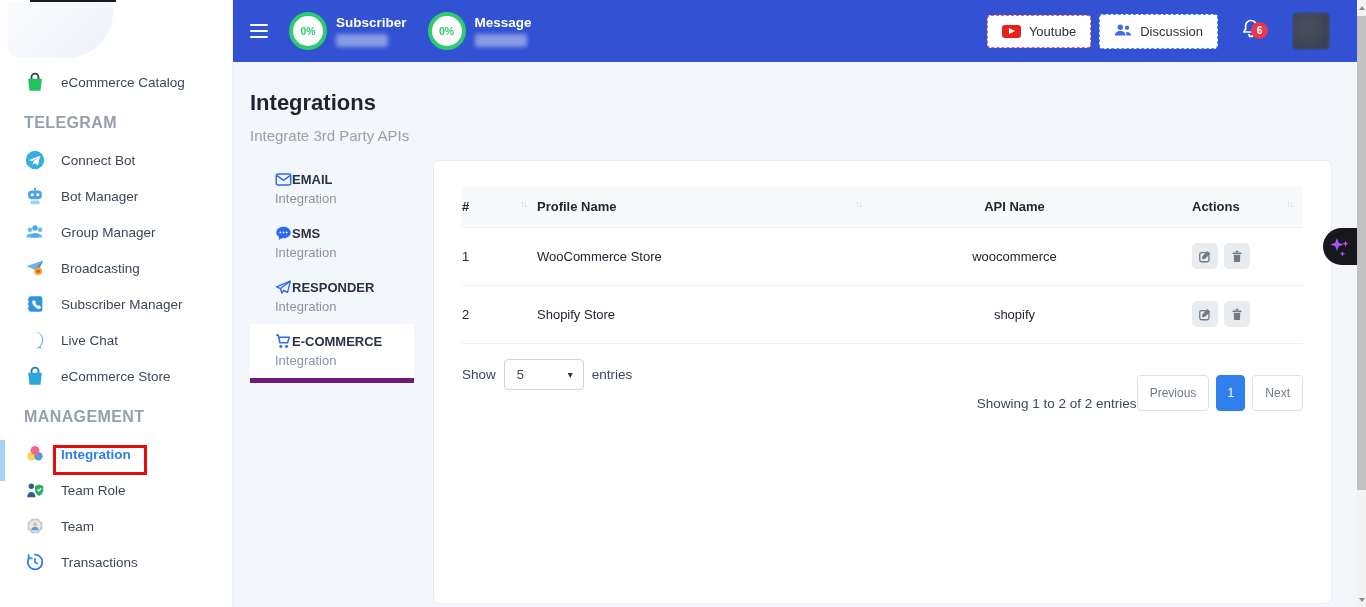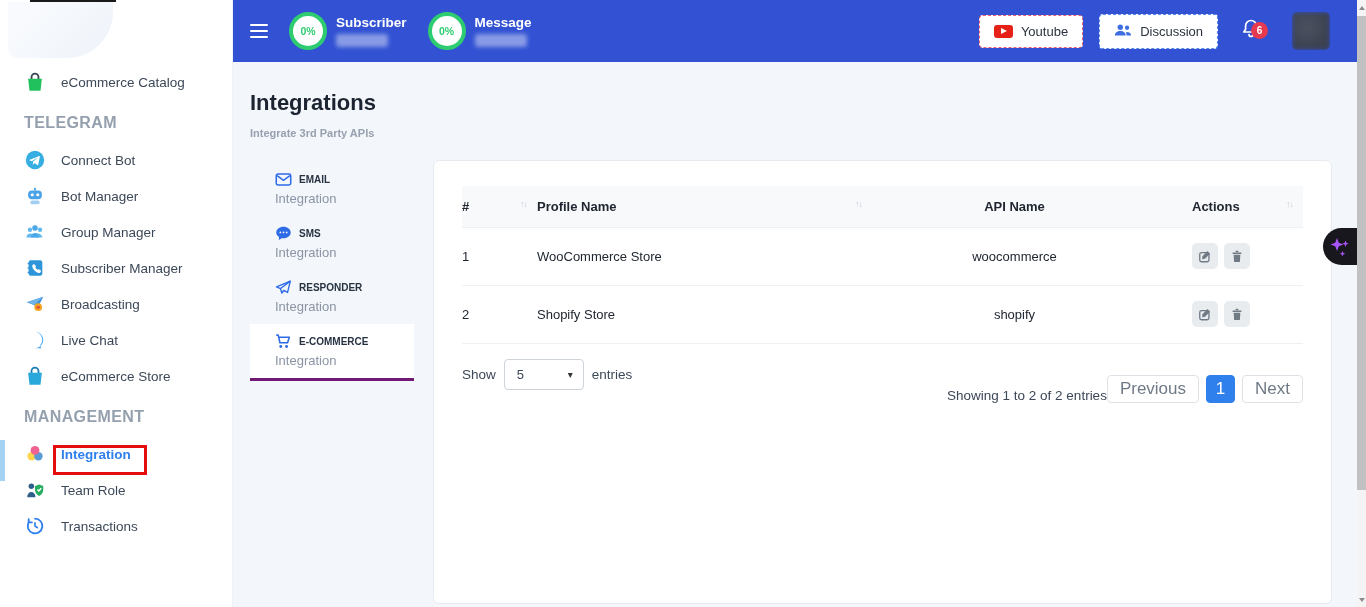--- a/index.html
+++ b/index.html
@@ -38,44 +38,44 @@
   .stat-circle { width:38px; height:38px; border-radius:50%; border:4px solid #2ecc71;
     background:#fff; display:flex; align-items:center; justify-content:center;
     font-size:10.5px; font-weight:700; color:#2ecc71; }
   .stat-meta { margin-left:9px; }
   .stat-label { color:#fff; font-weight:700; font-size:13.5px; }
   .stat-chip { margin-top:4px; width:52px; height:13px; border-radius:3px;
     background:rgba(255,255,255,.42); filter:blur(2px); }
   .topbar-right { margin-left:auto; margin-right:27px; display:flex; align-items:center; }
   .tb-btn { display:flex; align-items:center; gap:8px; background:#fff; border-radius:4px;
     padding:8px 14px; font-size:13px; color:#2b3340; cursor:pointer; }
-  .yt-btn { border:1px dashed #ef5d71; margin-right:16px;align-items:center; }
+  .yt-btn { border:1px dashed #ef5d71; margin-right:8px;align-items:center; }
   .disc-btn { border:1px dashed #5a8bea; }
   .yt-icon { width:19px; height:13px; background:#e62117; border-radius:3px; position:relative; }
   .yt-icon:after { content:""; position:absolute; left:7px; top:3.2px; border-left:6px solid #fff;
     border-top:3.4px solid transparent; border-bottom:3.4px solid transparent; }
   .bell-wrap { position:relative; margin-left:22px; margin-right:30px; cursor:pointer; }
   .badge { position:absolute; left:11px; top:5px; min-width:17px; height:17px; border-radius:50%;
     background:#e73950; color:#fff; font-size:10px; font-weight:700;
     display:flex; align-items:center; justify-content:center; }
   .avatar { width:38px; height:38px; border-radius:5px; overflow:hidden; cursor:pointer; }
   .avatar > div { width:100%; height:100%;
     background:radial-gradient(circle at 40% 40%, #4c5160, #3b4150 70%); filter:blur(2px); }
 
   
   .main { position:absolute; left:233px; top:62px; width:1124px; height:545px; background:#f3f6fa; }
   .page-title { position:absolute; left:17px; top:28px; font-size:22px; font-weight:700; color:#1b2430; }
-  .page-sub { position:absolute; left:17px; top:65px; font-size:11px; color:#98a1b0;font-weight:bold; }
+  .page-sub { position:absolute; left:17px; top:65px; font-size:15px; color:#98a1b0; }
 
   
   .subnav { position:absolute; left:17px; top:100px; width:164px; }
   .subnav-item { padding:9px 12px 10px 25px; cursor:pointer; }
-  .subnav-item .l1 { display:flex; align-items:center; gap:7px; font-size:10px; font-weight:700; color:#273343; }
+  .subnav-item .l1 { display:flex; align-items:center; font-size:13px; font-weight:700; color:#273343; }
   .subnav-item .l2 { margin-top:3px; font-size:13px; color:#8a94a4; }
-  .subnav-item.active { background:#fff; border-bottom:3px solid #701a75; }
+  .subnav-item.active { background:#fff; border-bottom:5px solid #701a75; }
   .nicon svg { width:17px; height:17px; display:block; }
 
   
   .card { position:absolute; left:200px; top:98px; width:899px; height:444px; background:#fff;
     border:1px solid #e7ebef; border-radius:6px; padding:16px 28px 20px; }
   .card-head { margin-top:26px; display:flex; align-items:center; gap:30px; }
   .profile-title { font-size:17px; font-weight:700; color:#1b2430; }
   .new-btn { display:flex; align-items:center; gap:7px; background:#eceff2; border:none;
     border-radius:4px; padding:8px 15px; font-size:13px; color:#26292e; cursor:pointer;
     font-family:inherit; }
@@ -103,22 +103,22 @@
   .act-btn svg { width:15px; height:15px; }
 
   .table-foot { margin-top:15px; display:flex; justify-content:space-between; align-items:flex-start; }
   .show-group { display:flex; align-items:center; gap:8px; font-size:13.5px; color:#3c4858; }
   .size-select { width:80px; height:31px; border:1px solid #ced4da; border-radius:4px; background:#fff;
     display:flex; align-items:center; padding:0 10px 0 12px; font-size:13px; color:#3c4858; cursor:pointer; }
   .size-select .chev { margin-left:auto; font-size:10px; color:#333; }
   .foot-right { display:flex; flex-direction:row; align-items:flex-end; }
   .showing-text { font-size:13.5px; color:#3c4858; margin-top:2px; }
   .pagination { margin-top:16px; display:flex; gap:7px; }
-  .page-btn { height:28px; display:flex; align-items:center; justify-content:center;
-    border:1px solid #dee2e6; background:#fff; border-radius:4px; font-size:17px; color:#6f7a86;
+  .page-btn { height:36px; display:flex; align-items:center; justify-content:center;
+    border:1px solid #dee2e6; background:#fff; border-radius:4px; font-size:12px; color:#6f7a86;
     padding:0 12px; cursor:pointer; font-family:inherit; }
   .page-btn.current { background:#2f80ed; border-color:#2f80ed; color:#fff; width:29px; padding:0; }
 
   
   .ai-fab { position:absolute; right:9px; top:228px; width:34px; height:37px; background:#17171d;
     border-radius:19px 0 0 19px; z-index:20; display:flex; align-items:center; justify-content:center;
     cursor:pointer; }
 
   
   .scrollbar { position:absolute; right:0; top:0; width:9px; height:607px; background:#f4f4f4; z-index:30; }
@@ -180,41 +180,41 @@
             <circle cx="12" cy="7.5" r="3" fill="#4aa8e8"></circle>
             <path d="M2.5 18c0-2.7 2-4.5 4.5-4.5s4 1.4 4 1.4 1.5-1.4 4-1.4 5 1.8 5 4.5z" fill="#63b9ee"></path>
             <path d="M7.5 18c0-3 2-5 4.5-5s4.5 2 4.5 5z" fill="#4aa8e8"></path>
           </svg>
       </span>
       <span class="lbl">Group Manager</span>
     </div>
     <div class="side-item">
       <span class="sicon">
         <svg viewBox="0 0 24 24">
-            <rect x="5" y="3.5" width="15" height="17" rx="2.5" fill="#2e96d8"></rect>
-            <path d="M4 7h2.5M4 12h2.5M4 17h2.5" stroke="#2e96d8" stroke-width="1.6"></path>
-            <path d="M9.5 8.5c.8-1 2-.8 2.5 0l.8 1.2c.4.6 0 1.2-.5 1.6.6 1.2 1.5 2.1 2.7 2.7.4-.5 1-.9 1.6-.5l1.2.8c.8.5 1 1.7 0 2.5-1 .9-2.6.9-4-.1-2-1.3-3.6-3-4.4-4.9-.5-1.3-.5-2.5.1-3.3z" fill="#fff"></path>
-          </svg>
-      </span>
-      <span class="lbl">Subscriber Manager</span>
-    </div>
-    <div class="side-item">
-      <span class="sicon">
-        <svg viewBox="0 0 24 24">
             <path d="M3 10l18-6-7 14-3-5z" fill="#3f8fd8"></path>
             <path d="M3 10l8 3 10-9z" fill="#6fb3e8"></path>
             <circle cx="15.5" cy="15.5" r="4.2" fill="#f5a623"></circle>
             <circle cx="15.5" cy="15.5" r="2" fill="#e2533a"></circle>
           </svg>
       </span>
       <span class="lbl">Broadcasting</span>
     </div>
     <div class="side-item">
       <span class="sicon">
         <svg viewBox="0 0 24 24">
+            <rect x="5" y="3.5" width="15" height="17" rx="2.5" fill="#2e96d8"></rect>
+            <path d="M4 7h2.5M4 12h2.5M4 17h2.5" stroke="#2e96d8" stroke-width="1.6"></path>
+            <path d="M9.5 8.5c.8-1 2-.8 2.5 0l.8 1.2c.4.6 0 1.2-.5 1.6.6 1.2 1.5 2.1 2.7 2.7.4-.5 1-.9 1.6-.5l1.2.8c.8.5 1 1.7 0 2.5-1 .9-2.6.9-4-.1-2-1.3-3.6-3-4.4-4.9-.5-1.3-.5-2.5.1-3.3z" fill="#fff"></path>
+          </svg>
+      </span>
+      <span class="lbl">Subscriber Manager</span>
+    </div>
+    <div class="side-item">
+      <span class="sicon">
+        <svg viewBox="0 0 24 24">
             <path d="M12 3a9 9 0 100 18H5l1.5-3A9 9 0 0112 3z" fill="#42a5f5" transform="scale(-1,1) translate(-24,0)"></path>
             <path d="M8 10.5h8M8 13.8h5" stroke="#fff" stroke-width="1.7" stroke-linecap="round"></path>
           </svg>
       </span>
       <span class="lbl">Live Chat</span>
     </div>
     <div class="side-item">
       <span class="sicon">
         <svg viewBox="0 0 24 24">
             <path d="M8.2 9V6.6a3.8 3.8 0 017.6 0V9" fill="none" stroke="#1d7fb5" stroke-width="2"></path>
@@ -239,20 +239,32 @@
     <div class="side-item">
       <span class="sicon">
         <svg viewBox="0 0 24 24">
             <circle cx="8" cy="8" r="3" fill="#2e5f8a"></circle>
             <path d="M3.5 20c0-3.6 2-5.8 4.5-5.8s4.5 2.2 4.5 5.8z" fill="#2e5f8a"></path>
             <path d="M16.5 6l4.5 1.5v4c0 3.5-2 6-4.5 7-2.5-1-4.5-3.5-4.5-7v-4z" fill="#27ae60"></path>
             <path d="M14.7 11.5l1.4 1.5 2.7-3" stroke="#fff" stroke-width="1.5" fill="none"></path>
           </svg>
       </span>
       <span class="lbl">Team Role</span>
+    </div>
+    <div class="side-item">
+      <span class="sicon">
+        <svg viewBox="0 0 24 24">
+            <rect x="5" y="5" width="14" height="14" rx="3" fill="#c3cbd4" transform="rotate(22 12 12)"></rect>
+            <rect x="5" y="5" width="14" height="14" rx="3" fill="#c3cbd4" transform="rotate(67 12 12)"></rect>
+            <circle cx="12" cy="12" r="6.2" fill="#e7ebef"></circle>
+            <circle cx="12" cy="10" r="2.2" fill="#f0b98c"></circle>
+            <path d="M7.8 16.5c.4-2.4 2.1-3.6 4.2-3.6s3.8 1.2 4.2 3.6z" fill="#4aa3e8"></path>
+          </svg>
+      </span>
+      <span class="lbl">Team</span>
     </div>
     <div class="side-item">
       <span class="sicon">
         <svg viewBox="0 0 24 24">
             <path d="M12 4a8 8 0 11-6.9 4" fill="none" stroke="#2f80ed" stroke-width="2" stroke-linecap="round"></path>
             <path d="M5.1 4.5V8h3.5" fill="none" stroke="#2f80ed" stroke-width="2" stroke-linecap="round"></path>
             <path d="M12 8.5V12l2.5 1.8" fill="none" stroke="#2f80ed" stroke-width="1.8" stroke-linecap="round"></path>
           </svg>
       </span>
       <span class="lbl">Transactions</span>

